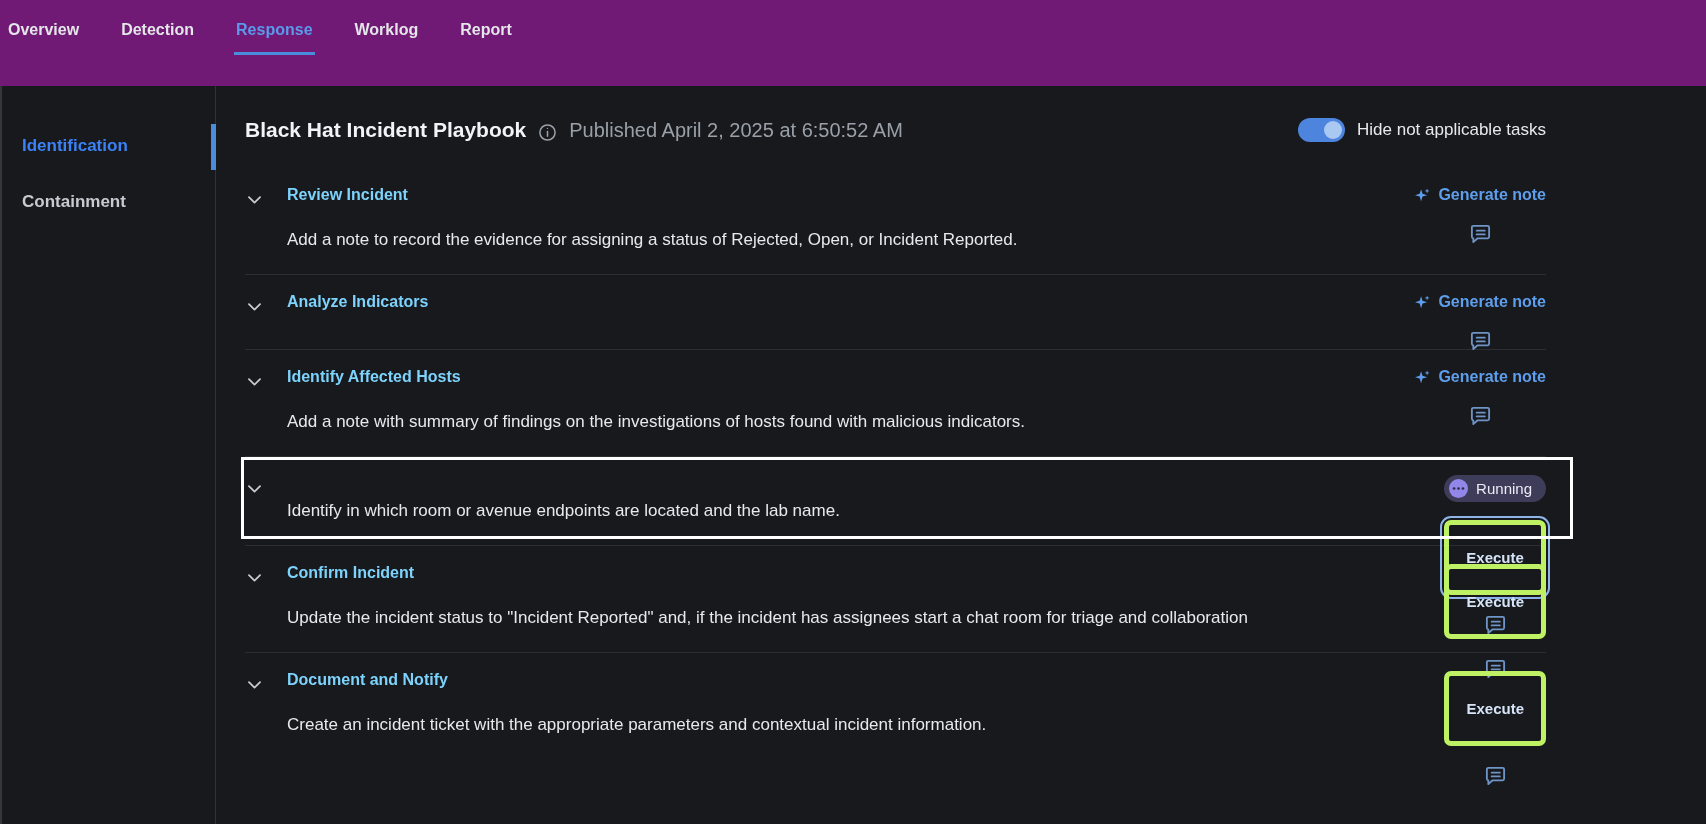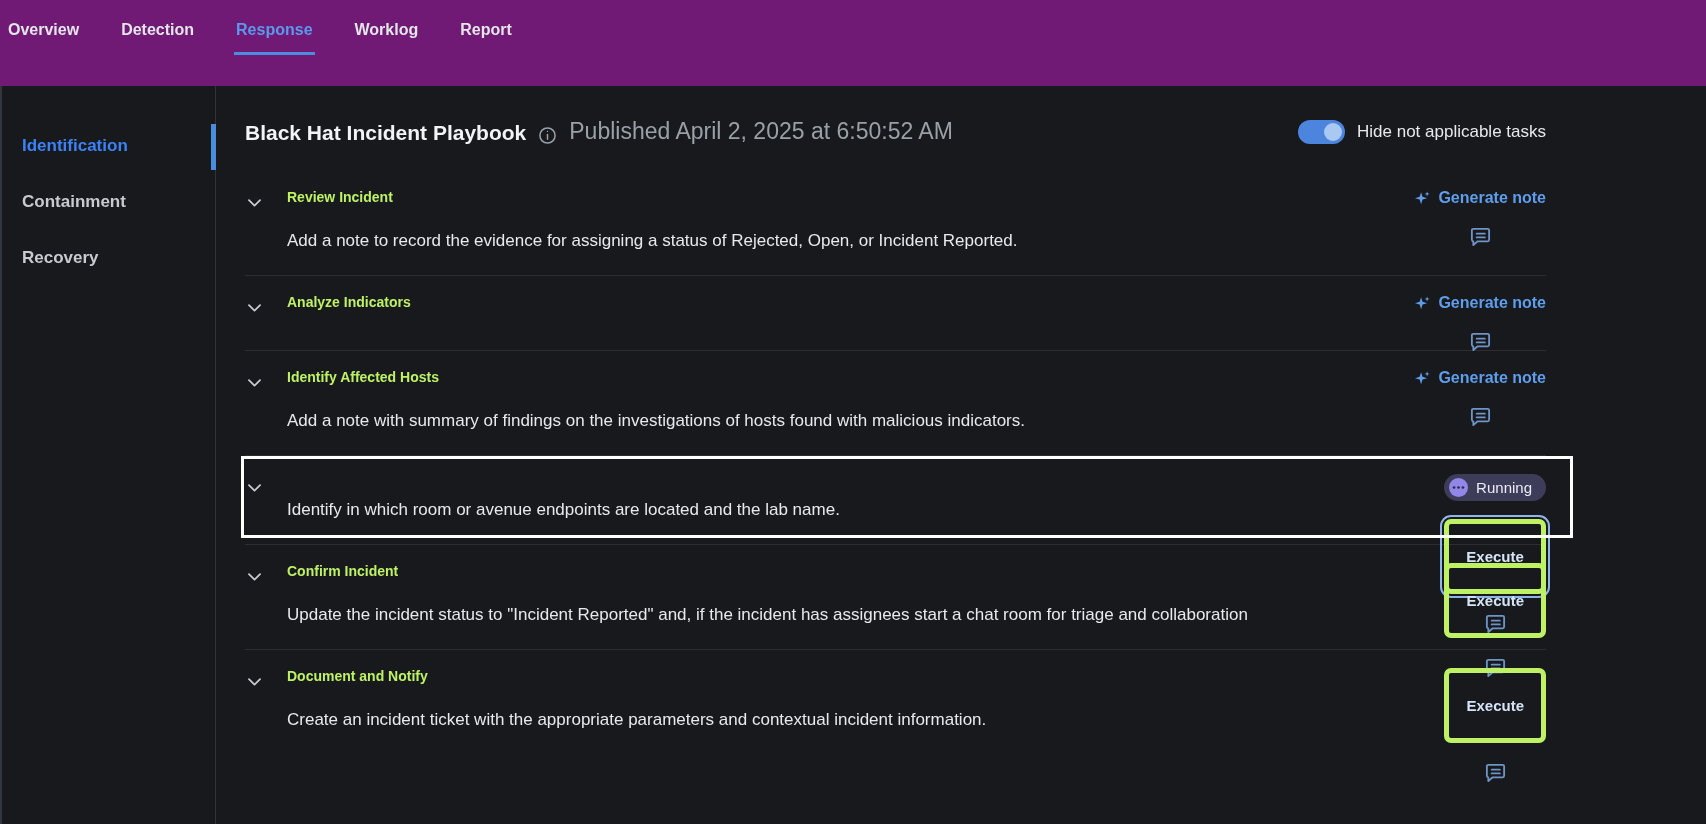--- a/index.html
+++ b/index.html
@@ -70,21 +70,21 @@
 
   
   .header-row {
     display:flex;
     align-items:center;
     justify-content:space-between;
     margin-bottom:26px;
   }
   .header-left { display:flex; align-items:flex-end; gap:12px; }
   .playbook-title { font-size:21px; font-weight:700; color:#f2f3f5; }
-  .published { font-size:23px; color:#9aa0a8; }
+  .published { font-size:20px; color:#9aa0a8; }
   .header-right { display:flex; align-items:center; gap:12px; }
   .toggle {
     width:47px; height:24px;
     border-radius:12px;
     background:#4d84dd;
     position:relative;
     cursor:pointer;
   }
   .toggle .knob {
     position:absolute;
@@ -99,23 +99,23 @@
   .task-row {
     display:flex;
     padding:18px 0 24px;
     border-bottom:1px solid #2b2f34;
     position:relative;
   }
   .task-row.last { border-bottom:none; }
   .chev-col { width:42px; padding-top:4px; cursor:pointer; }
   .task-main { flex:1; padding-right:30px; }
   .task-title {
-    font-size:14px;
+    font-size:16px;
     font-weight:700;
-    color:#bef264;
+    color:#7dd3fc;
     cursor:pointer;
   }
   .task-desc {
     margin-top:26px;
     font-size:17px;
     color:#e7e9eb;
   }
   .task-actions {
     display:flex;
     align-items:center;
@@ -182,24 +182,20 @@
 
 <div class="main">
 
   <aside class="sidebar">
     <div class="side-item active">
       <span>Identification</span>
       <span class="active-bar"></span>
     </div>
     <div class="side-item">
       <span>Containment</span>
-      
-    </div>
-    <div class="side-item">
-      <span>Recovery</span>
       
     </div>
   </aside>
 
   <section class="content">
 
     <div class="header-row">
       <div class="header-left">
         <span class="playbook-title">Black Hat Incident Playbook</span>
         <span style="display:flex;">

